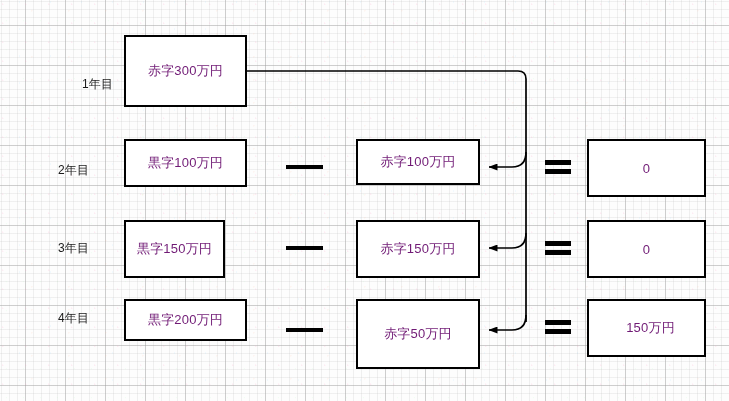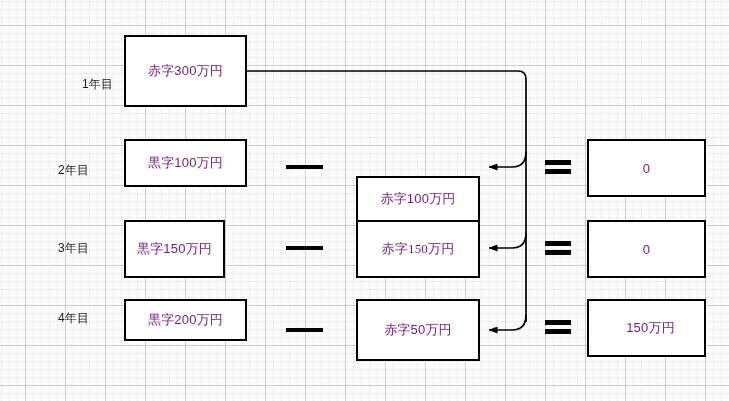--- a/index.html
+++ b/index.html
@@ -128,51 +128,51 @@
   <div class="row-label" style="left:58px; top:76px;margin-left:24px;">1年目</div>
 
   <div class="box" style="left:124px; top:35px; width:123px; height:72px;">赤字300万円</div>
 
   <div class="row-label" style="left:58px; top:162px;">2年目</div>
 
   <div class="box" style="left:124px; top:139px; width:123px; height:48px;">黒字100万円</div>
 
   <div class="minus-sign" style="left:286px; top:165px; width:37px;"></div>
 
-  <div class="box" style="left:356px; top:139px; width:124px; height:46px;margin-top:37px;">赤字100万円</div>
+  <div class="box" style="left:356px; top:139px; width:124px; height:46px;">赤字100万円</div>
 
   <div class="equals-sign" style="left:545px; top:160px;">
       <i class="top"></i>
       <i class="bottom"></i>
     </div>
 
   <div class="box" style="left:587px; top:139px; width:119px; height:58px;">0</div>
 
   <div class="row-label" style="left:58px; top:240px;">3年目</div>
 
   <div class="box" style="left:124px; top:220px; width:101px; height:58px;">黒字150万円</div>
 
   <div class="minus-sign" style="left:286px; top:246px; width:37px;"></div>
 
-  <div class="box" style="left:356px; top:220px; width:124px; height:58px;font-family:Liberation Serif, serif;">赤字150万円</div>
+  <div class="box" style="left:356px; top:220px; width:124px; height:58px;">赤字150万円</div>
 
   <div class="equals-sign" style="left:545px; top:241px;">
       <i class="top"></i>
       <i class="bottom"></i>
     </div>
 
   <div class="box" style="left:587px; top:220px; width:119px; height:58px;">0</div>
 
   <div class="row-label" style="left:58px; top:310px;">4年目</div>
 
   <div class="box" style="left:124px; top:299px; width:123px; height:42px;">黒字200万円</div>
 
   <div class="minus-sign" style="left:286px; top:328px; width:37px;"></div>
 
-  <div class="box" style="left:356px; top:299px; width:124px; height:62px;">赤字50万円</div>
+  <div class="box" style="left:356px; top:299px; width:124px; height:70px;">赤字50万円</div>
 
   <div class="equals-sign" style="left:545px; top:320px;">
       <i class="top"></i>
       <i class="bottom"></i>
     </div>
 
   <div class="box" style="left:587px; top:299px; width:119px; height:58px;padding-left:8px;">150万円</div>
 
 </div>
 

